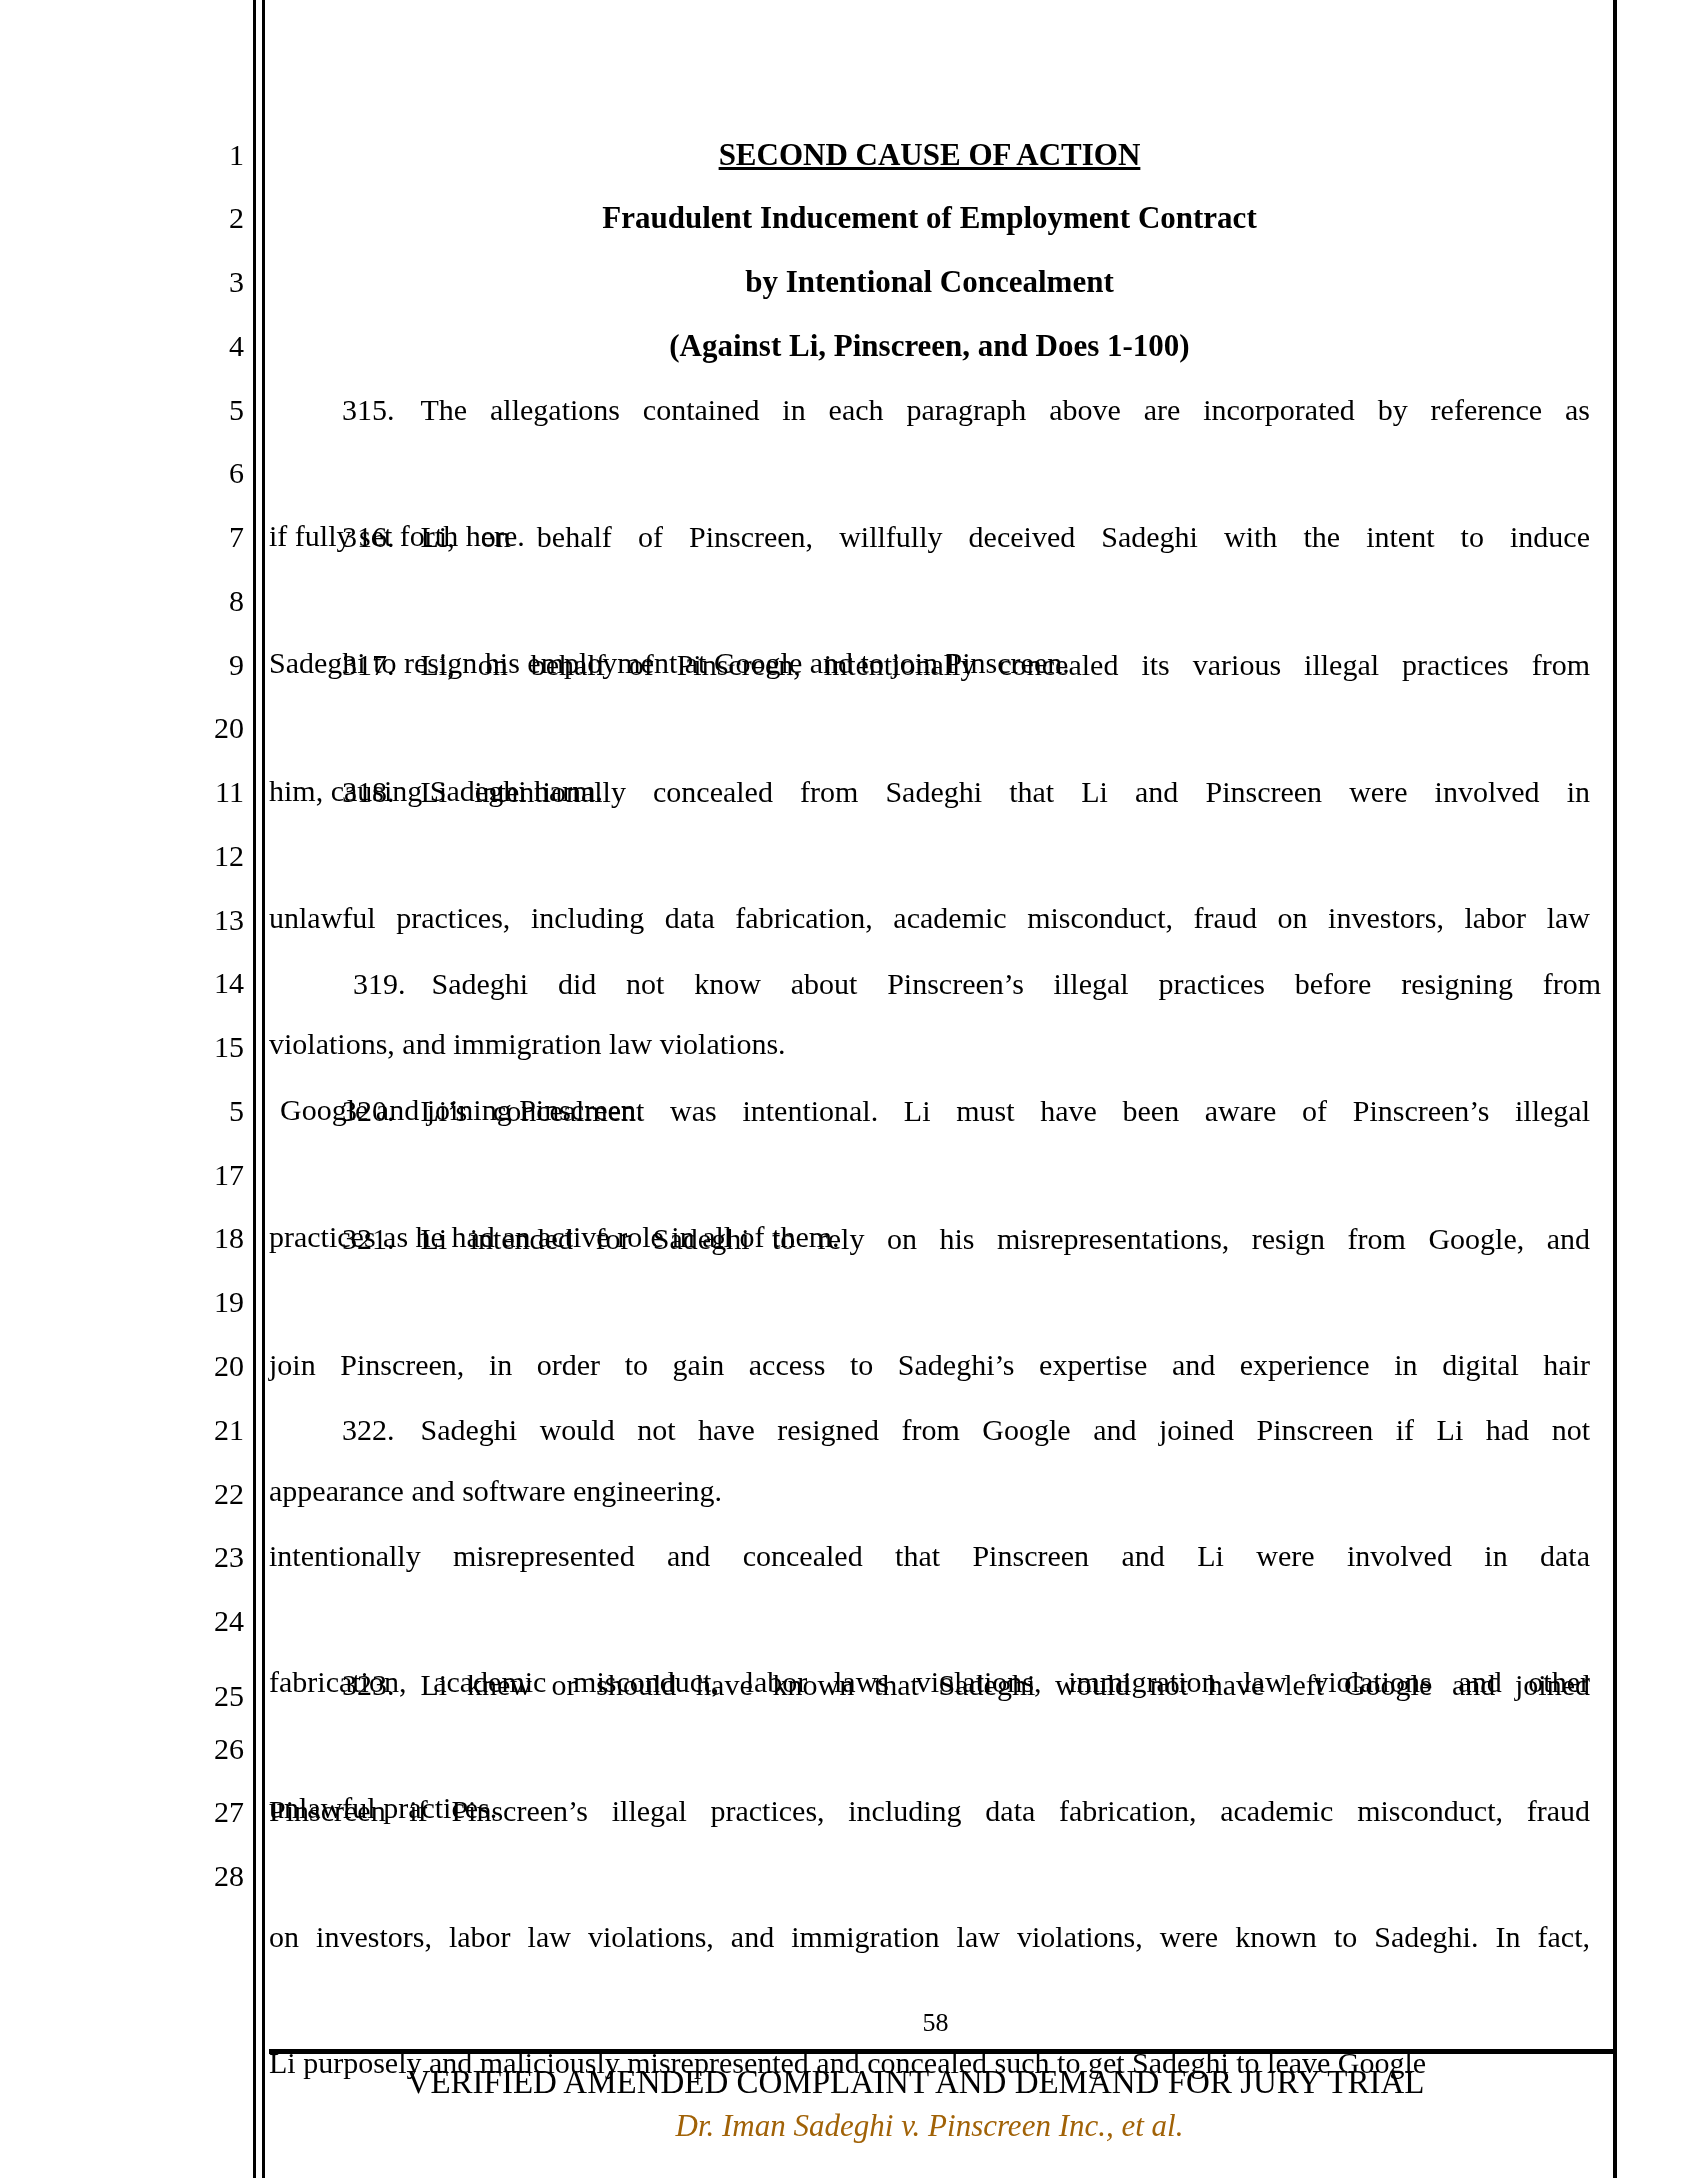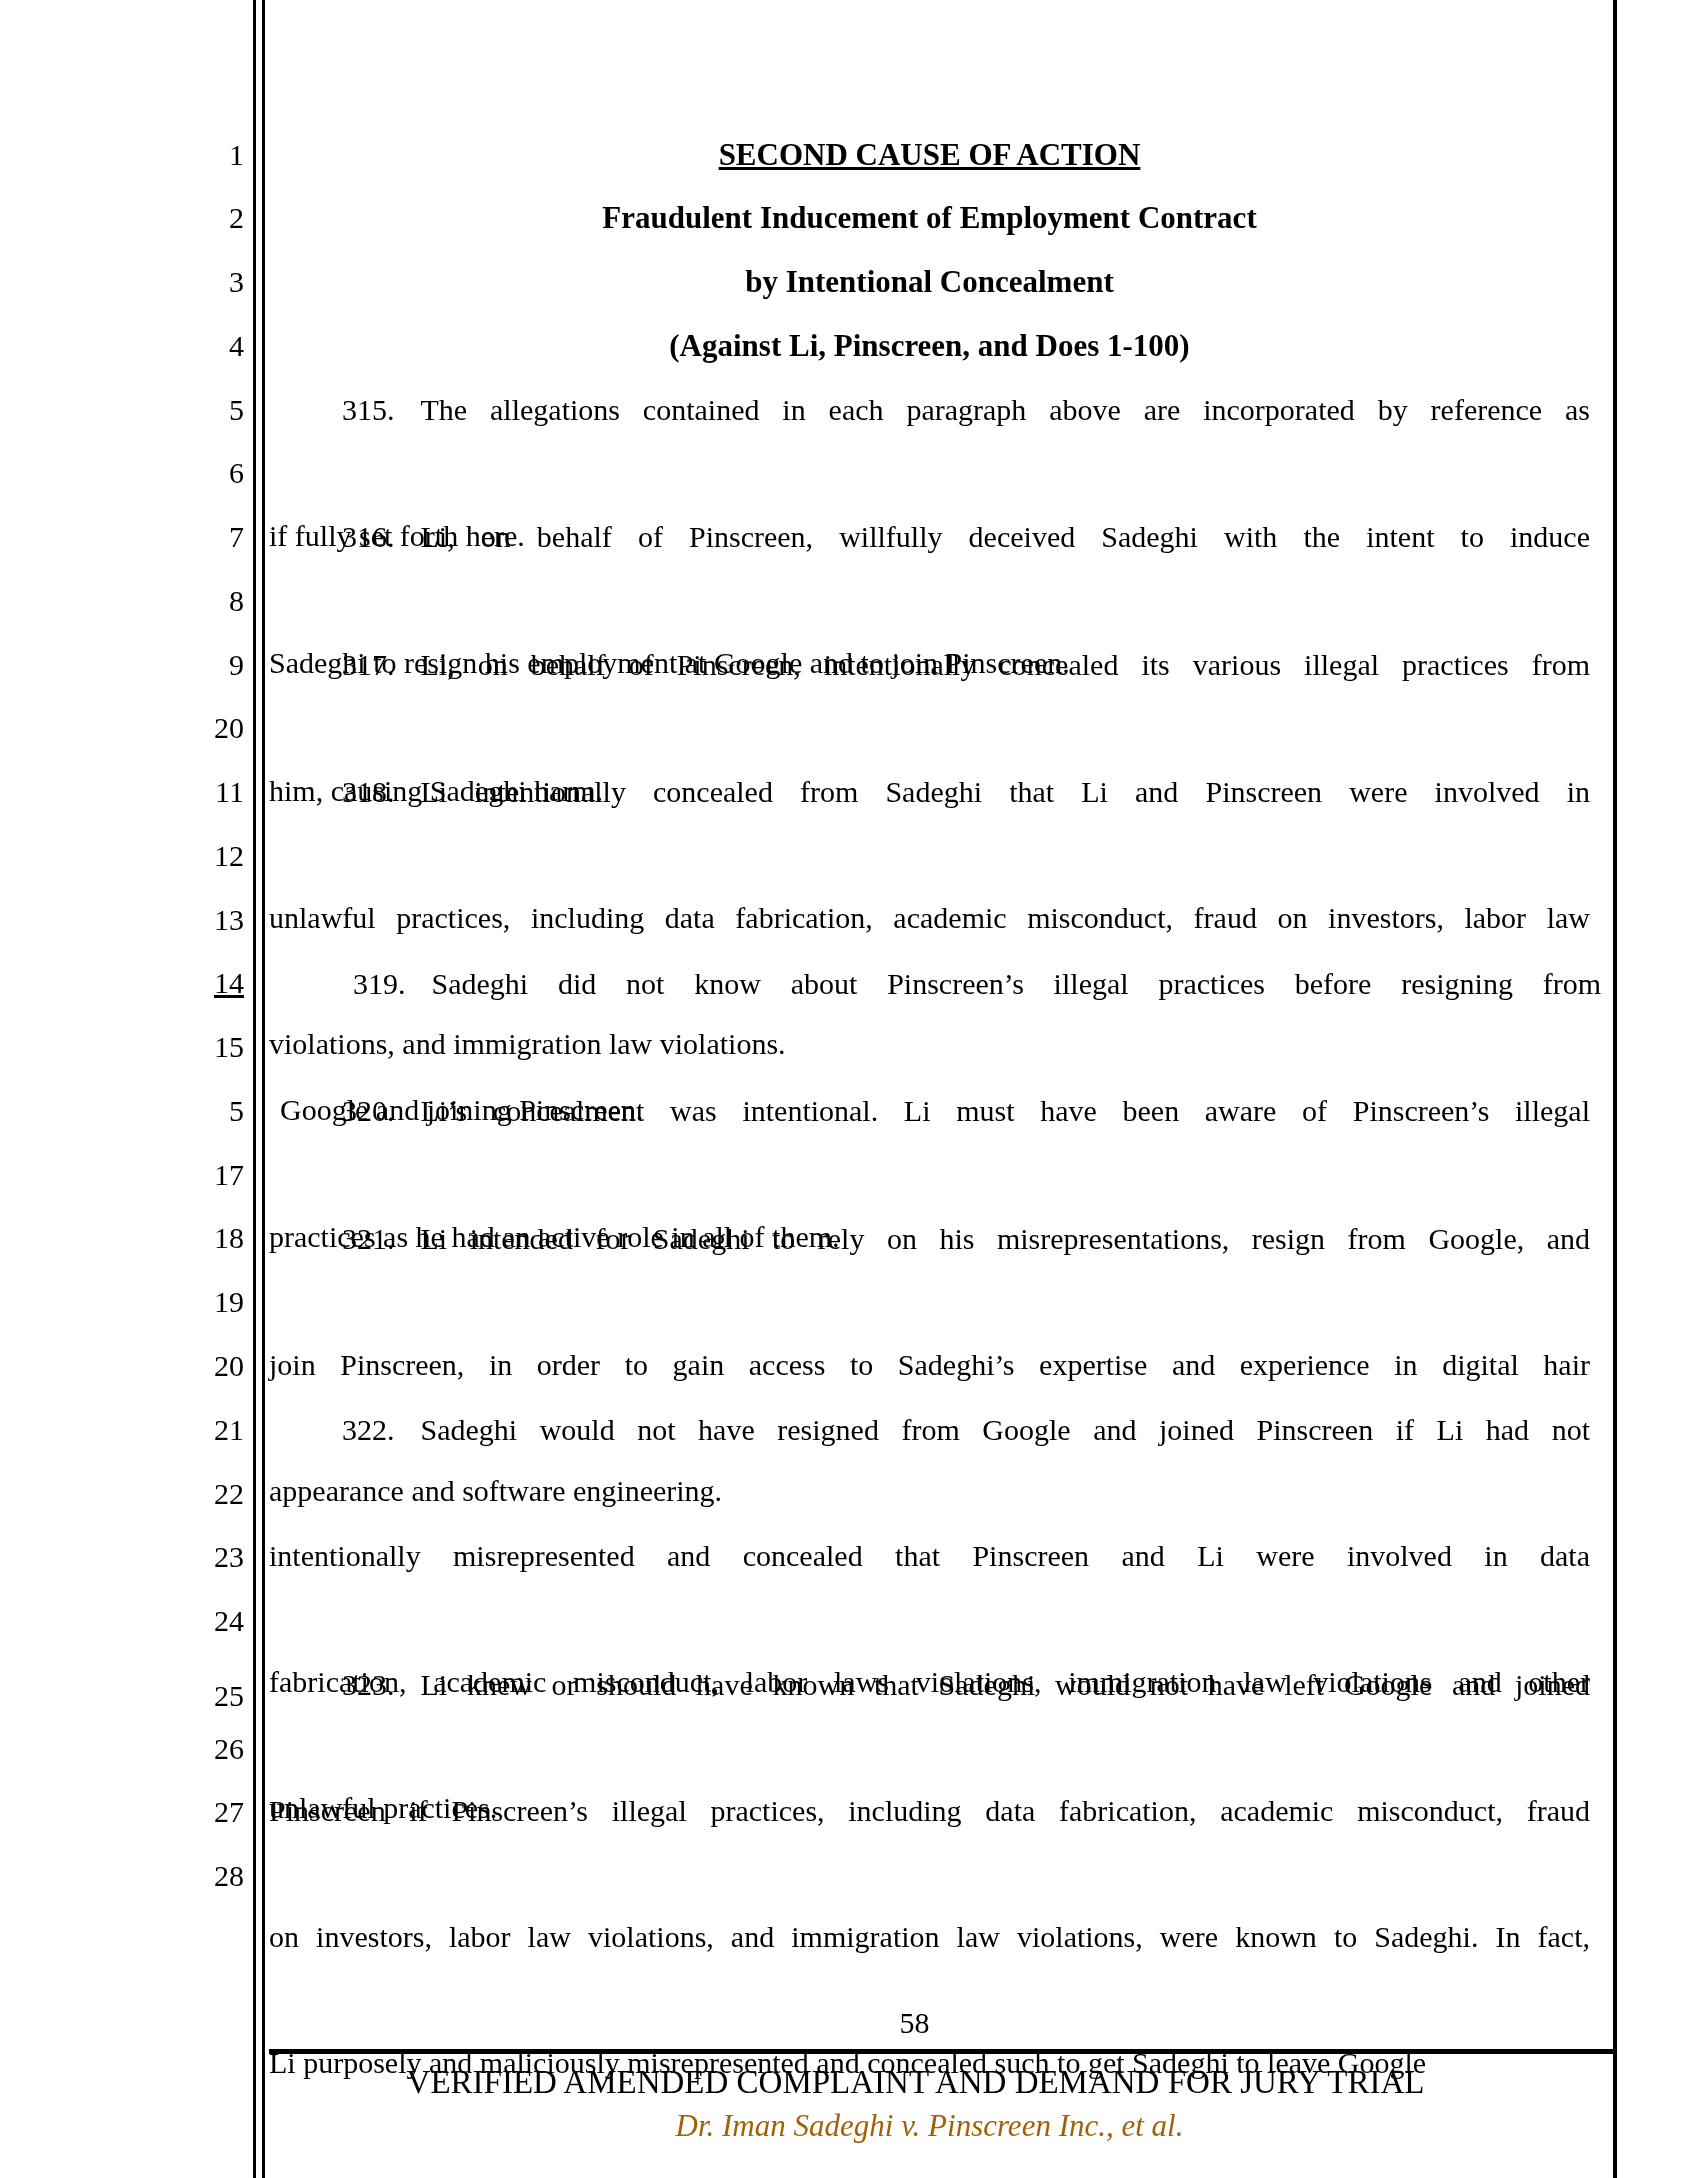--- a/index.html
+++ b/index.html
@@ -107,25 +107,25 @@
     content: "";
     display: inline-block;
     width: 100%;
   }
   .para > .tline.last::after { display: none; }
   .para > .tline.last { text-align: left; }
 
   
   .page-number {
     position: absolute;
-    left: 254px;
+    left: 275px;
     width: 1321px;
     top: 2010px;
     text-align: center;
-    font-size: 30px;
+    font-size: 26px;
     line-height: 26px;
   }
   .footer-rule {
     position: absolute;
     left: 269px;
     top: 2049px;
     width: 1344px;
     height: 5px;
     background: #000;
   }
@@ -167,21 +167,21 @@
       <div class="lineno" style="top: 331px;">4</div>
       <div class="lineno" style="top: 395px;">5</div>
       <div class="lineno" style="top: 458px;">6</div>
       <div class="lineno" style="top: 522px;">7</div>
       <div class="lineno" style="top: 586px;">8</div>
       <div class="lineno" style="top: 650px;">9</div>
       <div class="lineno" style="top: 713px;">20</div>
       <div class="lineno" style="top: 777px;">11</div>
       <div class="lineno" style="top: 841px;">12</div>
       <div class="lineno" style="top: 905px;">13</div>
-      <div class="lineno" style="top: 968px; text-decoration: underline;">14</div>
+      <div class="lineno" style="top: 968px;">14</div>
       <div class="lineno" style="top: 1032px;">15</div>
       <div class="lineno" style="top: 1096px;">5</div>
       <div class="lineno" style="top: 1160px;">17</div>
       <div class="lineno" style="top: 1223px;">18</div>
       <div class="lineno" style="top: 1287px;">19</div>
       <div class="lineno" style="top: 1351px;">20</div>
       <div class="lineno" style="top: 1415px;">21</div>
       <div class="lineno" style="top: 1479px;">22</div>
       <div class="lineno" style="top: 1542px;">23</div>
       <div class="lineno" style="top: 1606px;">24</div>

